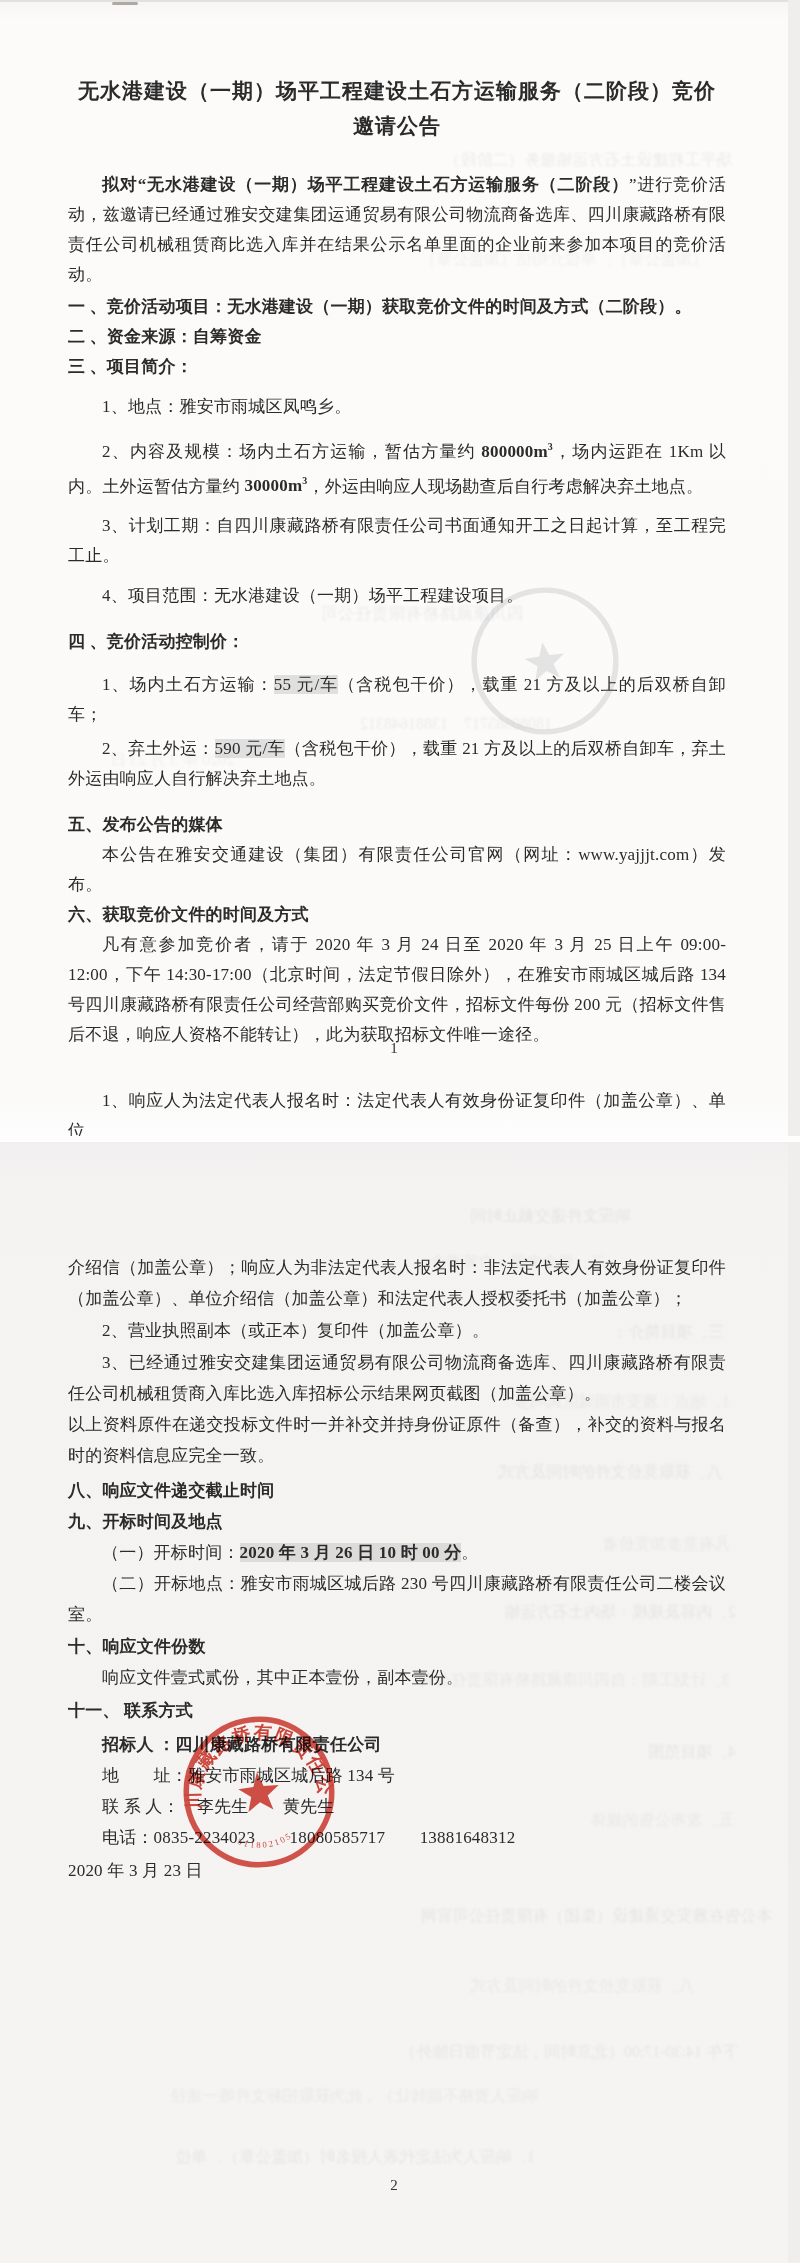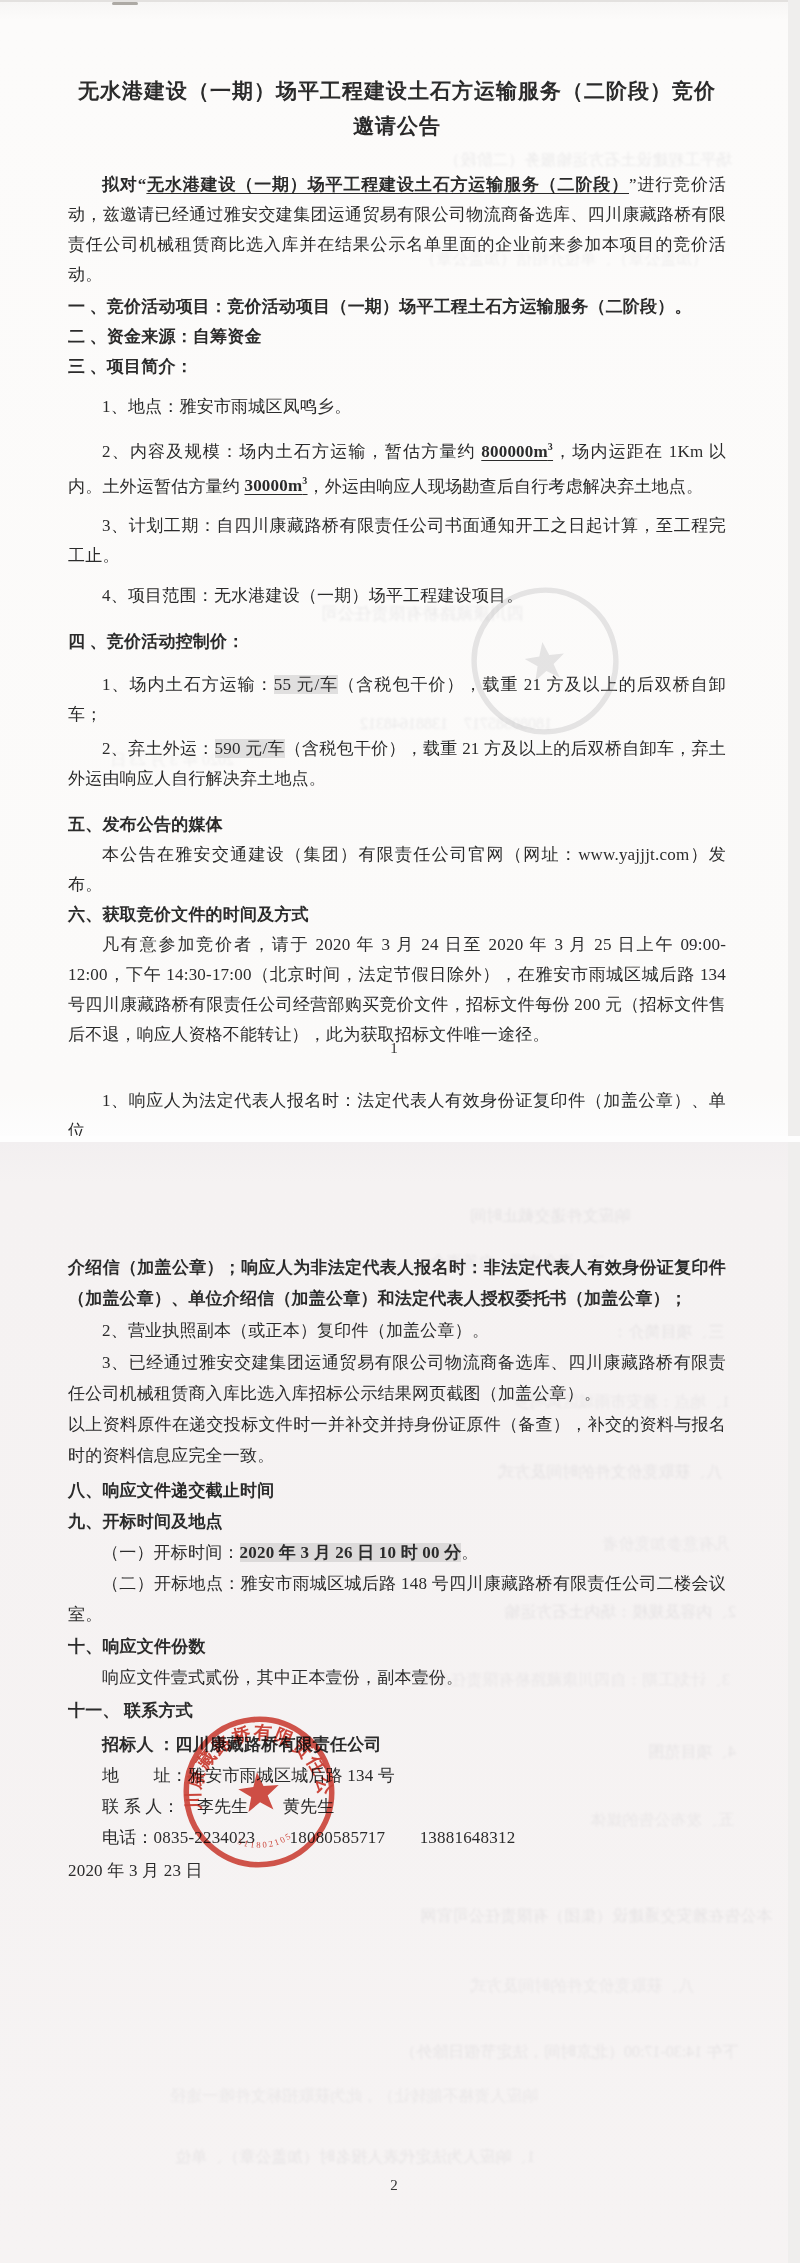--- a/index.html
+++ b/index.html
@@ -13,21 +13,21 @@
   .page{position:absolute;left:0;width:788px;overflow:hidden;}
   .page1{top:0;height:1136px;background:linear-gradient(180deg,#f7f6f5 0,#fcfbfa 18px,#fbfaf9 96%,#fdfdfd 100%);border-top:2px solid #e3e1df;}
   .gap{position:absolute;top:1136px;left:0;width:800px;height:6px;background:#fefefe;}
   .page2{top:1142px;height:1121px;background:linear-gradient(180deg,#f2eff0 0,#f5f2f2 40px,#f6f3f3 100%);}
   .content{padding:0 62px 0 68px;position:relative;}
   p{margin:0;font-size:17px;line-height:30px;text-align:justify;letter-spacing:.2px;}
   .page2 p{line-height:31px;}
   .ind{text-indent:2em;}
   .b{font-weight:bold;}
   .sect{font-weight:bold;}
-  .u{text-decoration:underline;text-underline-offset:3px;}
+  .u{text-underline-offset:3px;}
   .hl{background:rgba(163,163,163,.30);}
   .title{font-size:21px;font-weight:bold;text-align:center;line-height:35px;margin-top:72px;letter-spacing:1px;}
   .title .l2{display:block;}
   sup{font-size:10px;}
   .pageno{position:absolute;left:0;width:100%;text-align:center;font-size:15px;color:#333;}
   .pn1{top:1038px;}
   .pn2{top:1035px;}
   .contact{margin-top:3px;}
   .contact p{text-indent:2em;}
   .dateline{text-align:left;padding-right:34px;text-indent:0 !important;margin-top:2px;}
@@ -61,21 +61,21 @@
   </svg>
 
   <div class="content">
     <div class="title">
       <span>无水港建设（一期）场平工程建设土石方运输服务（二阶段）竞价</span>
       <span class="l2">邀请公告</span>
     </div>
 
     <p class="ind" style="margin-top:26px;"><span class="b">拟对“</span><span class="b u">无水港建设（一期）场平工程建设土石方运输服务（二阶段）</span><span>”进行竞价活动，兹邀请已经通过雅安交建集团运通贸易有限公司物流商备选库、四川康藏路桥有限责任公司机械租赁商比选入库并在结果公示名单里面的企业前来参加本项目的竞价活动。</span></p>
 
-    <p class="sect" style="margin-top:2px;">一 、竞价活动项目：竞价活动项目（一期）场平工程土石方运输服务（二阶段）。</p>
+    <p class="sect" style="margin-top:2px;">一 、竞价活动项目：无水港建设（一期）获取竞价文件的时间及方式（二阶段）。</p>
     <p class="sect">二 、资金来源：自筹资金</p>
     <p class="sect">三 、项目简介：</p>
 
     <p class="ind" style="margin-top:10px;">1、地点：雅安市雨城区凤鸣乡。</p>
     <p class="ind" style="margin-top:10px;"><span>2、内容及规模：场内土石方运输，暂估方量约 </span><span class="b u"><span>800000m</span><sup>3</sup></span><span>，场内运距在 1Km 以内。土外运暂估方量约 </span><span class="b u"><span>30000m</span><sup>3</sup></span><span>，外运由响应人现场勘查后自行考虑解决弃土地点。</span></p>
     <p class="ind" style="margin-top:10px;">3、计划工期：自四川康藏路桥有限责任公司书面通知开工之日起计算，至工程完工止。</p>
     <p class="ind" style="margin-top:10px;">4、项目范围：无水港建设（一期）场平工程建设项目。</p>
 
     <p class="sect" style="margin-top:16px;">四 、竞价活动控制价：</p>
     <p class="ind" style="margin-top:13px;"><span>1、场内土石方运输：</span><span class="hl">55 元/车</span><span>（含税包干价），载重 21 方及以上的后双桥自卸车；</span></p>
@@ -106,30 +106,30 @@
   <div class="bleed bleed2" style="top:528px;right:58px;">3、计划工期：自四川康藏路桥有限责任公司</div>
   <div class="bleed" style="top:600px;right:52px;">4、项目范围</div>
   <div class="bleed bleed2" style="top:668px;right:54px;">五、发布公告的媒体</div>
   <div class="bleed" style="top:764px;left:420px;">本公告在雅安交通建设（集团）有限责任公司官网</div>
   <div class="bleed bleed2" style="top:834px;left:470px;">八、获取竞价文件的时间及方式</div>
   <div class="bleed" style="top:900px;left:400px;">下午 14:30-17:00（北京时间，法定节假日除外）</div>
   <div class="bleed bleed2" style="top:944px;left:170px;">响应人资格不能转让），此为获取招标文件唯一途径</div>
   <div class="bleed" style="top:1005px;left:175px;">1、响应人为法定代表人报名时（加盖公章）、单位</div>
 
   <div class="content">
-    <p style="margin-top:110px;font-weight:bold;">介绍信（加盖公章）；响应人为非法定代表人报名时：非法定代表人有效身份证复印件（加盖公章）、单位介绍信（加盖公章）和法定代表人授权委托书（加盖公章）；</p>
+    <p style="margin-top:110px;">介绍信（加盖公章）；响应人为非法定代表人报名时：非法定代表人有效身份证复印件（加盖公章）、单位介绍信（加盖公章）和法定代表人授权委托书（加盖公章）；</p>
     <p class="ind" style="margin-top:1px;">2、营业执照副本（或正本）复印件（加盖公章）。</p>
     <p class="ind" style="margin-top:1px;">3、已经通过雅安交建集团运通贸易有限公司物流商备选库、四川康藏路桥有限责任公司机械租赁商入库比选入库招标公示结果网页截图（加盖公章）。</p>
     <p>以上资料原件在递交投标文件时一并补交并持身份证原件（备查），补交的资料与报名时的资料信息应完全一致。</p>
 
     <p class="sect" style="margin-top:4px;">八、响应文件递交截止时间</p>
 
     <p class="sect">九、开标时间及地点</p>
     <p class="ind"><span>（一）开标时间：</span><span class="hl b">2020 年 3 月 26 日 10 时 00 分</span><span>。</span></p>
-    <p class="ind">（二）开标地点：雅安市雨城区城后路 148 号四川康藏路桥有限责任公司二楼会议室。</p>
+    <p class="ind">（二）开标地点：雅安市雨城区城后路 230 号四川康藏路桥有限责任公司二楼会议室。</p>
 
     <p class="sect" style="margin-top:1px;">十、响应文件份数</p>
     <p class="ind">响应文件壹式贰份，其中正本壹份，副本壹份。</p>
 
     <p class="sect" style="margin-top:2px;">十一、 联系方式</p>
 
     <div class="contact">
       <p class="b">招标人 ：四川康藏路桥有限责任公司</p>
       <p>地　　址：雅安市雨城区城后路 134 号</p>
       <p>联 系 人：　李先生　　黄先生</p>

